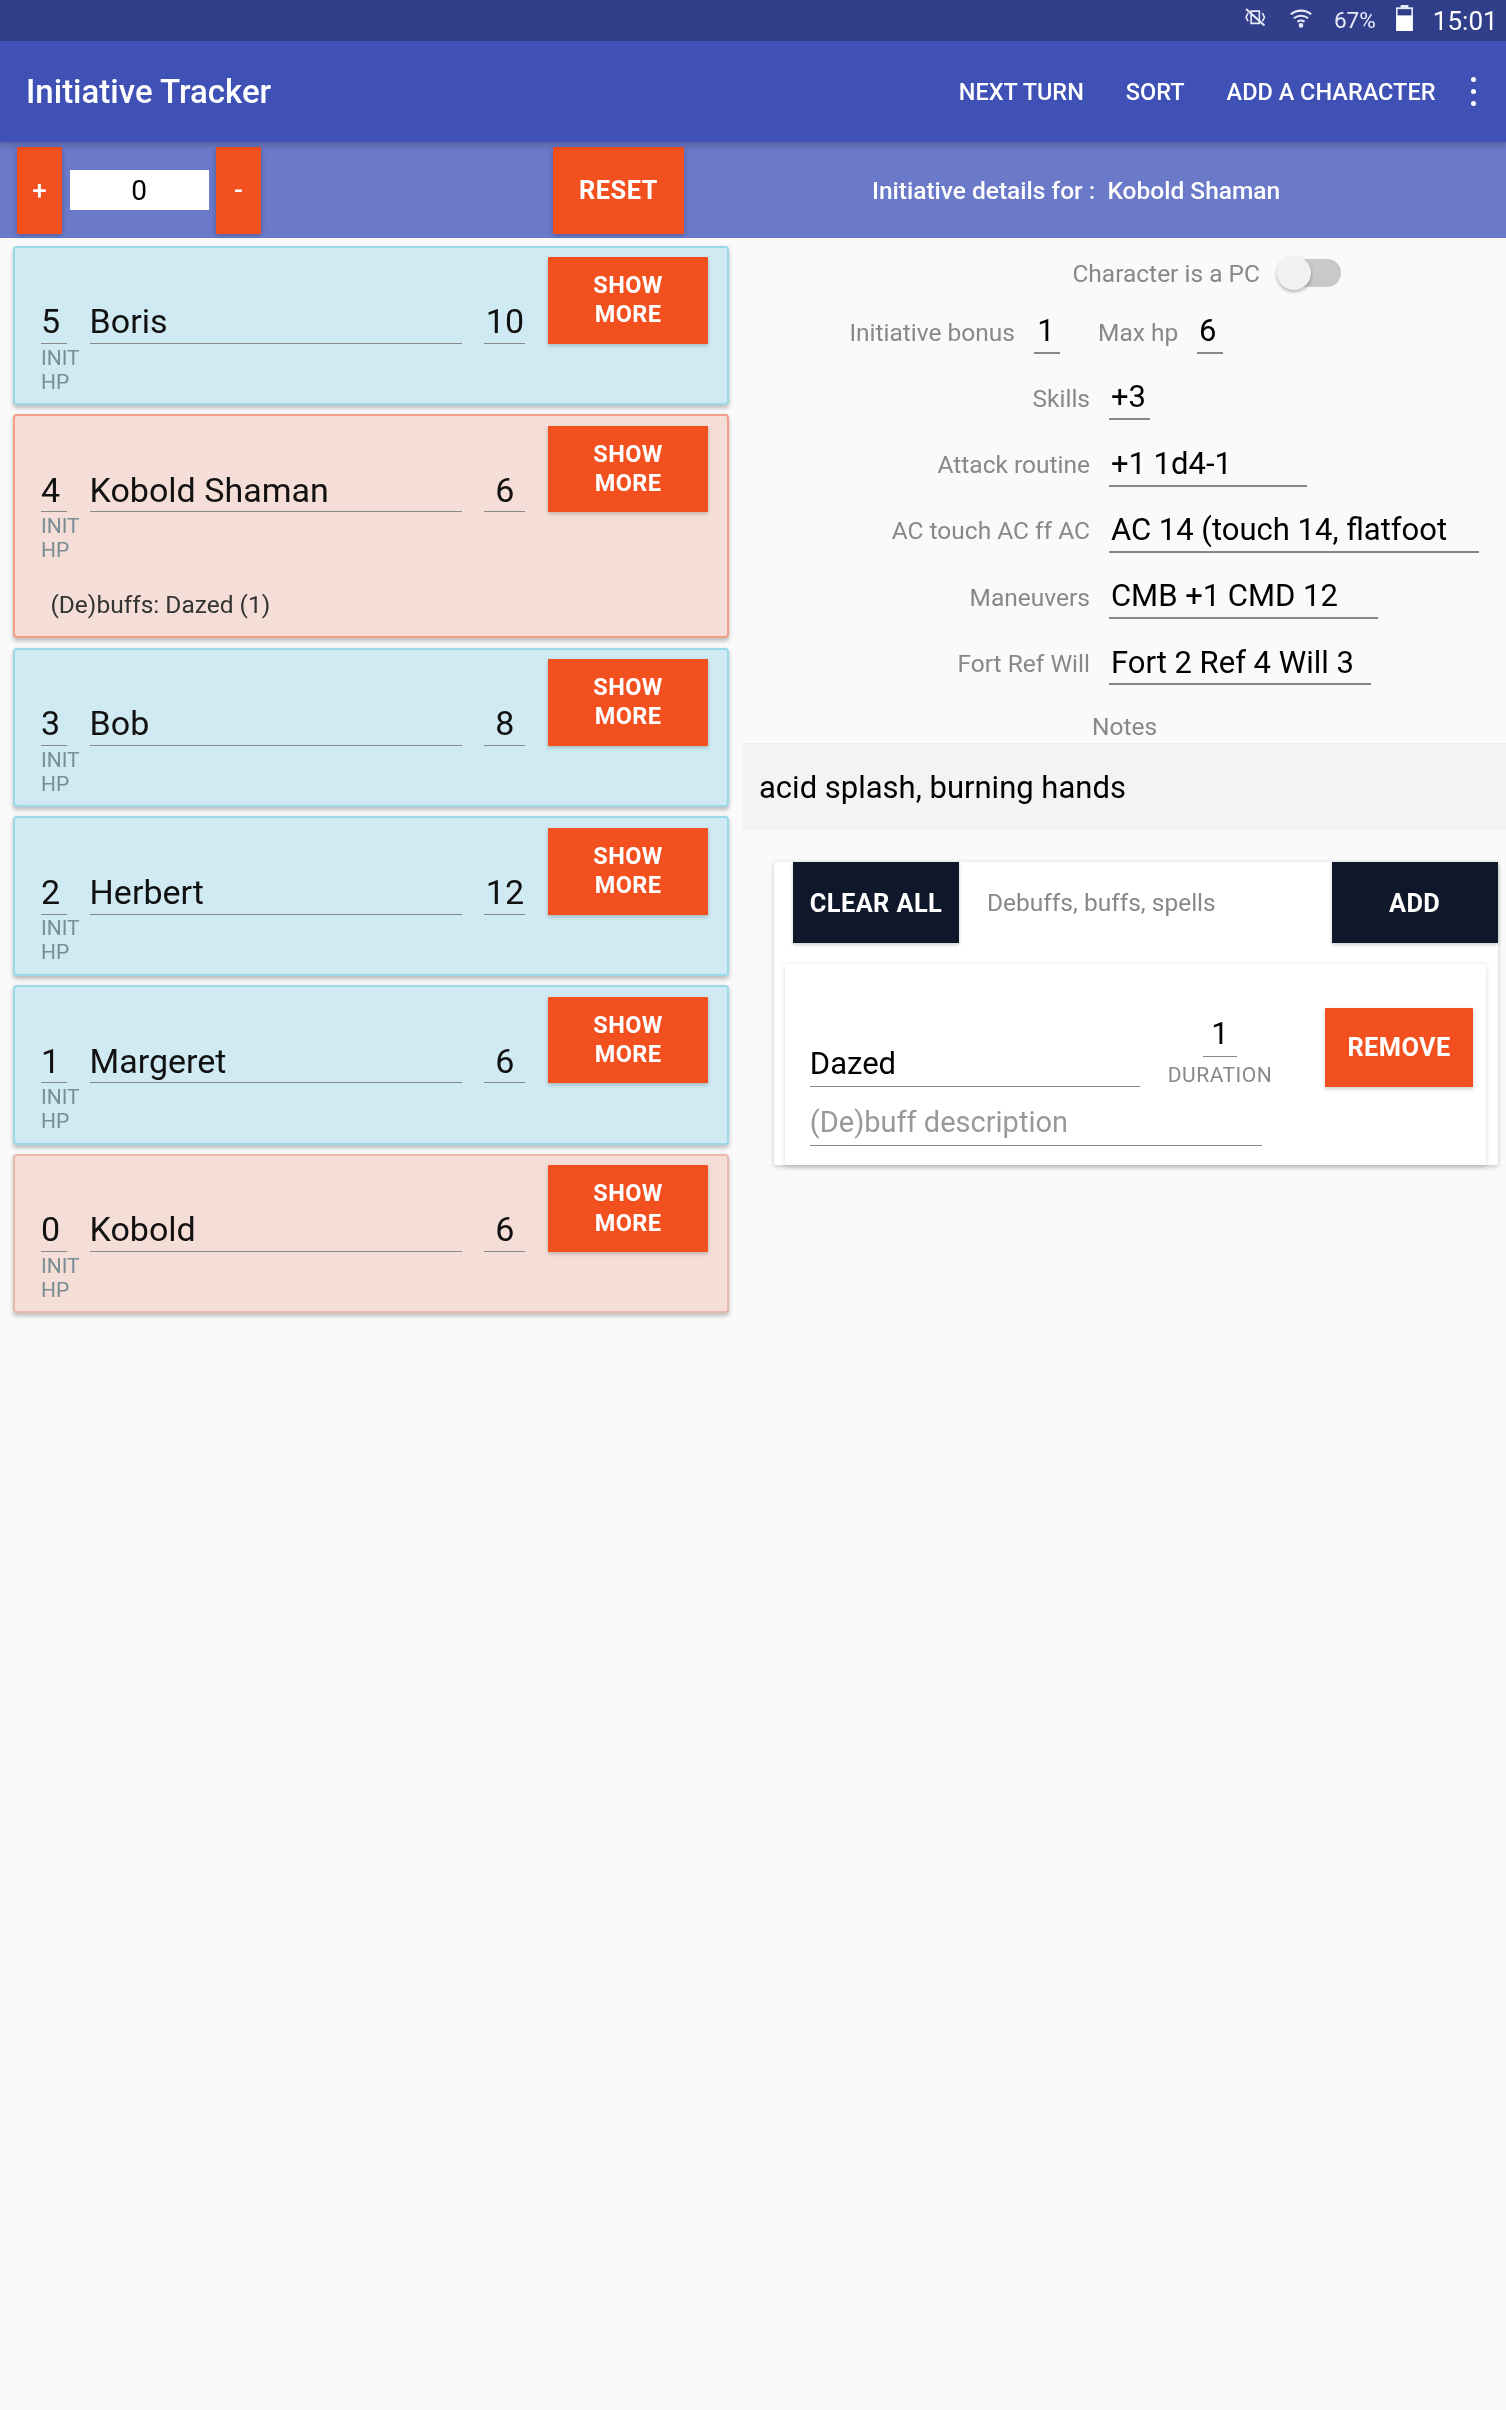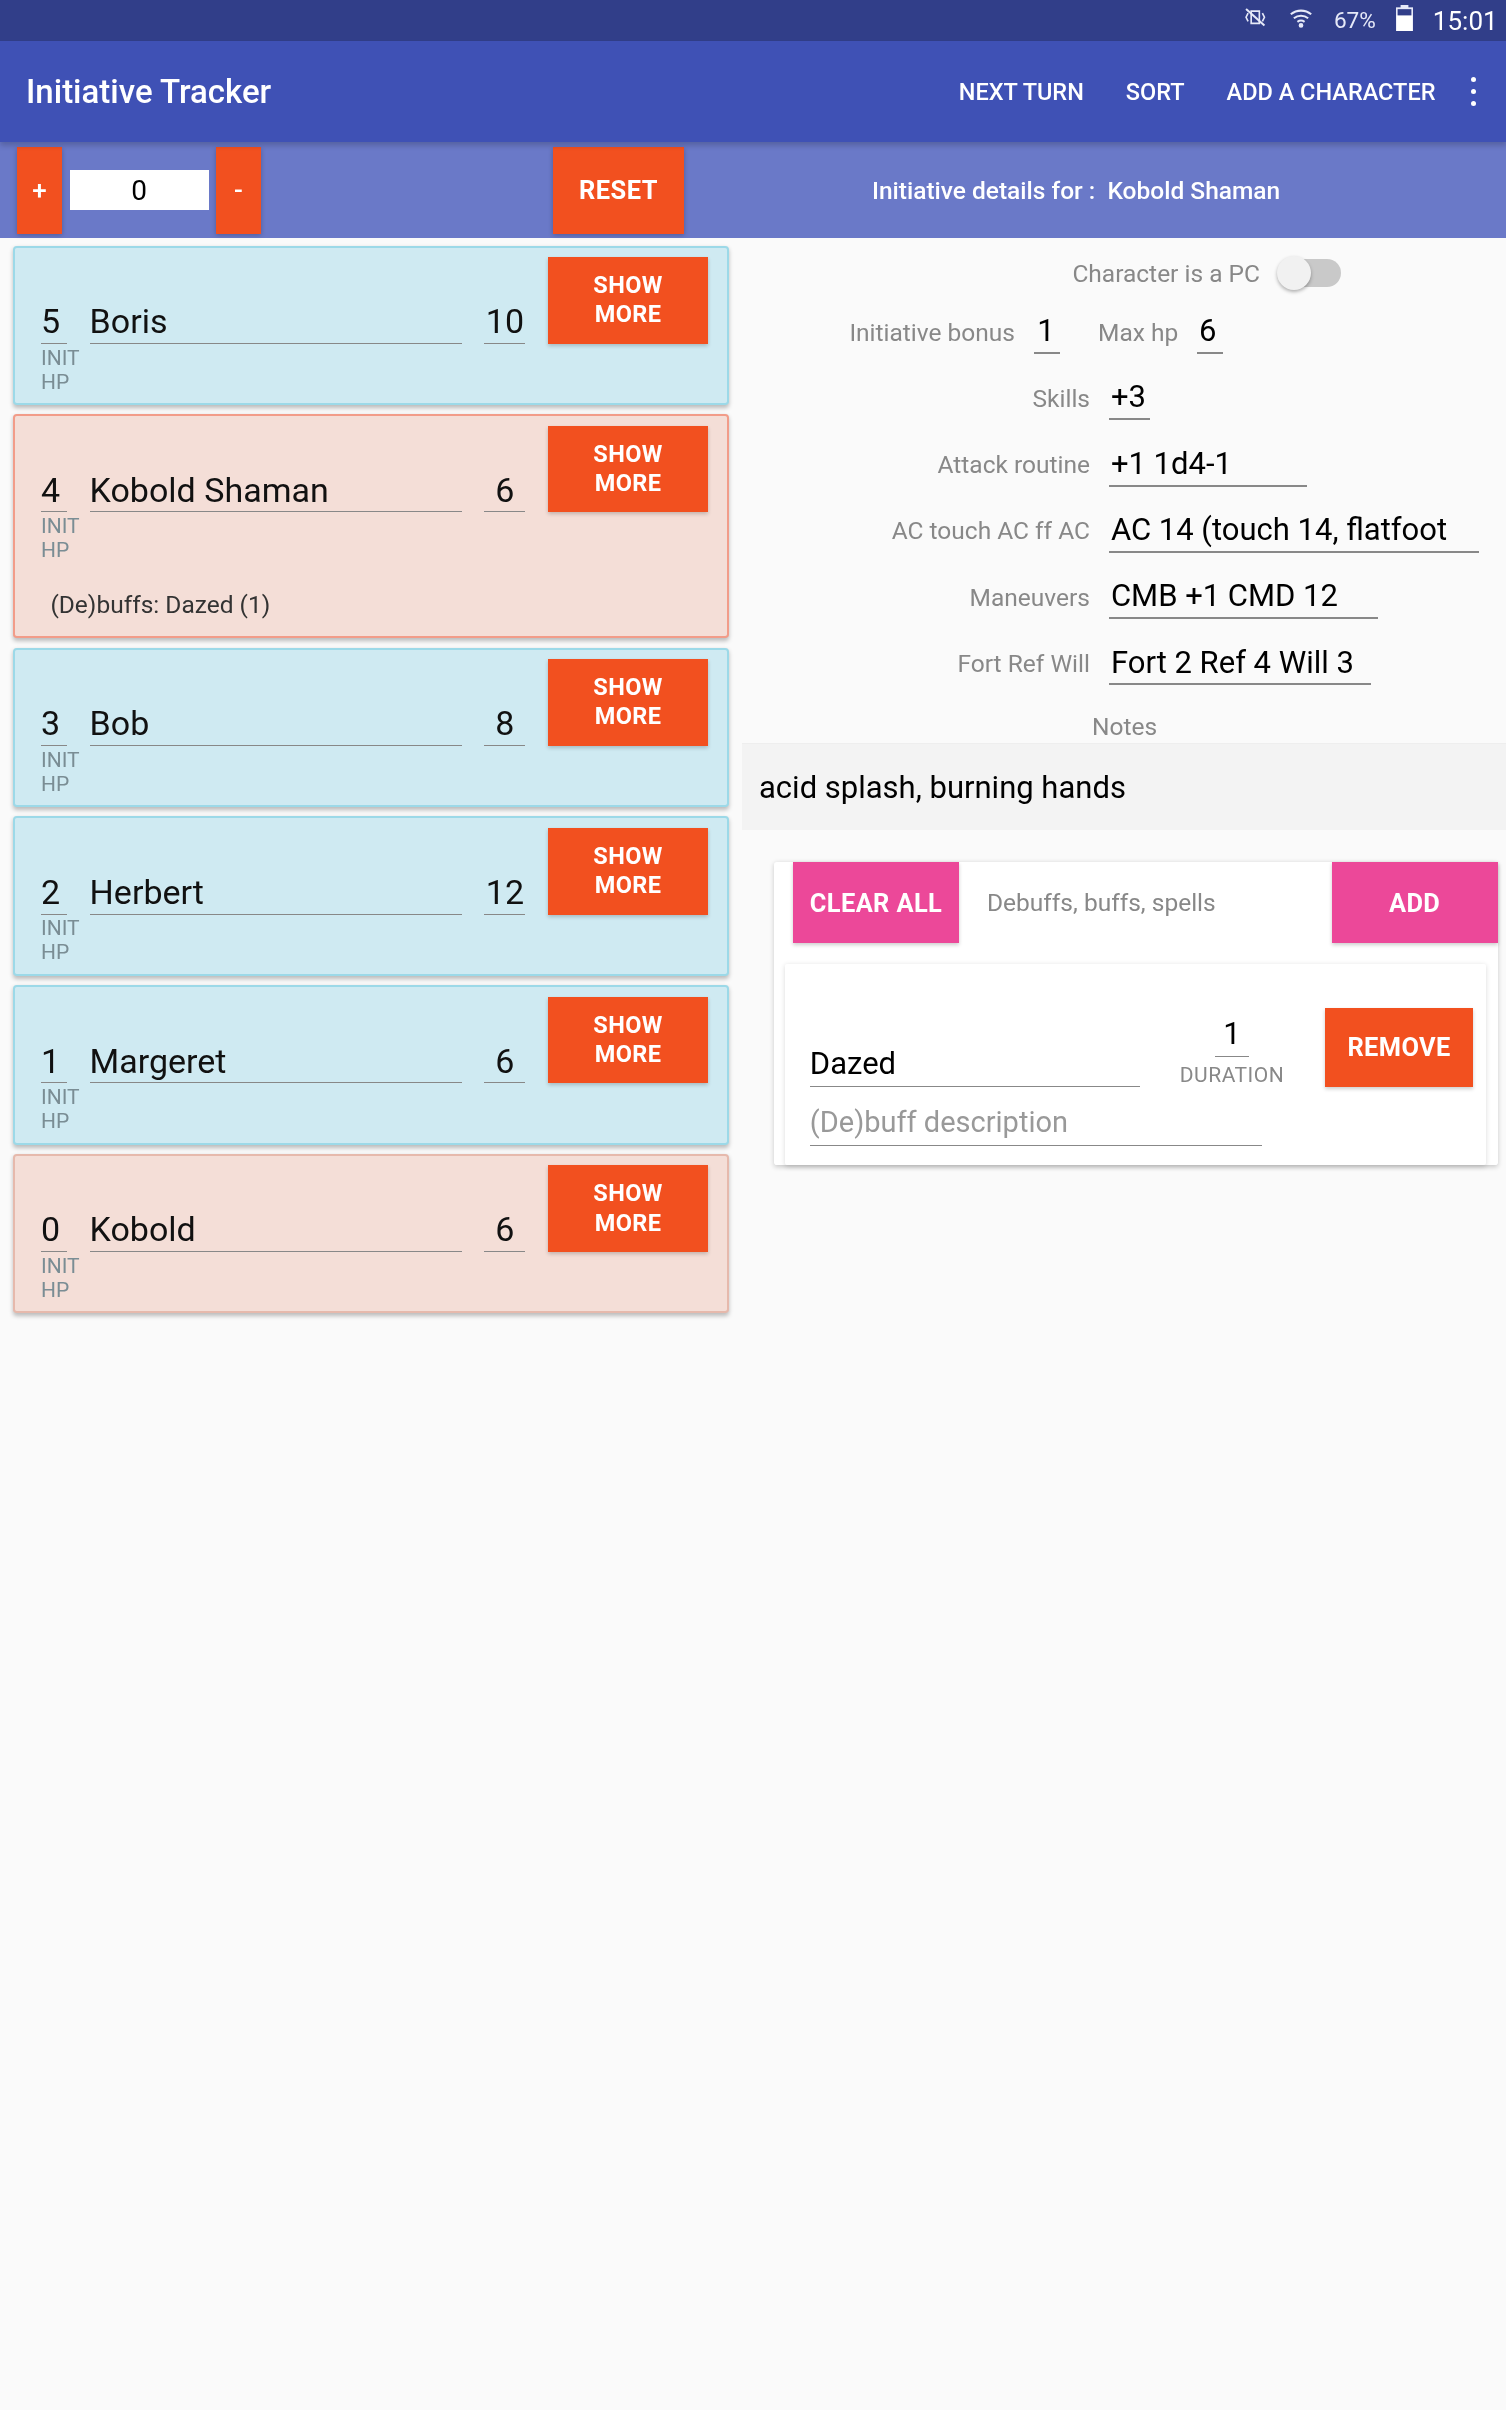--- a/index.html
+++ b/index.html
@@ -153,30 +153,30 @@
   }
   .buff-panel {
     background: #fff; margin: 32px 9.4px 0 32px; box-shadow: 0 1.9px 5.6px rgba(0,0,0,0.2);
     border-radius: 2.8px;
   }
   .buff-header {
     display: flex; align-items: center; padding: 0 0 0 0;
     gap: 28px;
   }
   .buff-header .btn {
-    background: #ec4899; color: #fff; font-weight: 700; font-size: 25.4px;
+    background: #0f172a; color: #fff; font-weight: 700; font-size: 25.4px;
     height: 81px; display: flex; align-items: center; justify-content: center;
     box-shadow: 0 1.9px 3.8px rgba(0,0,0,0.2); cursor: pointer;
     letter-spacing: 0.4px;
   }
   .buff-header .btn.clear { width: 166px; margin-left:19px; }
   .buff-header .btn.add { width: 166px; margin-right:0; }
   .buff-header .title2 { flex: 1; font-size: 24.5px; color: #888; }
   .buff-body { padding: 24.5px 13px 19px 24.5px; box-shadow: 0 1.9px 5.6px rgba(0,0,0,0.15); margin: 21px 11.3px 11.3px; border-radius: 1.9px; background:#fff; }
-  .buff-row1 { display: flex; align-items: flex-end; gap: 40px; }
+  .buff-row1 { display: flex; align-items: flex-end; gap: 28px; }
   .buff-name { font-size: 31px; color: #000; border-bottom: 1.9px solid #888; flex: 1; padding-bottom: 3.8px; max-width: 330px; }
   .dur-wrap { display: flex; flex-direction: column; align-items: center; }
   .dur-val { font-size: 31px; color: #000; border-bottom: 1.9px solid #888; width: 34px; text-align: center; padding-bottom: 3.8px; }
   .dur-lbl { font-size: 21px; color: #888; margin-top: 5.6px; letter-spacing: 0.5px; }
   .remove-btn { background: #f2501f; color: #fff; font-weight: 700; font-size: 25.4px; padding: 24.5px 22.6px; margin-left: auto; cursor: pointer; box-shadow: 0 1.9px 3.8px rgba(0,0,0,0.2); letter-spacing:0.4px; align-self: center; margin-top: 19px;}
   .buff-desc { font-size: 29px; color: #999; border-bottom: 1.9px solid #888; padding: 13px 0 5.6px; margin-top: 5.6px; width: 452px; }
 </style>
 </head>
 <body>
 

